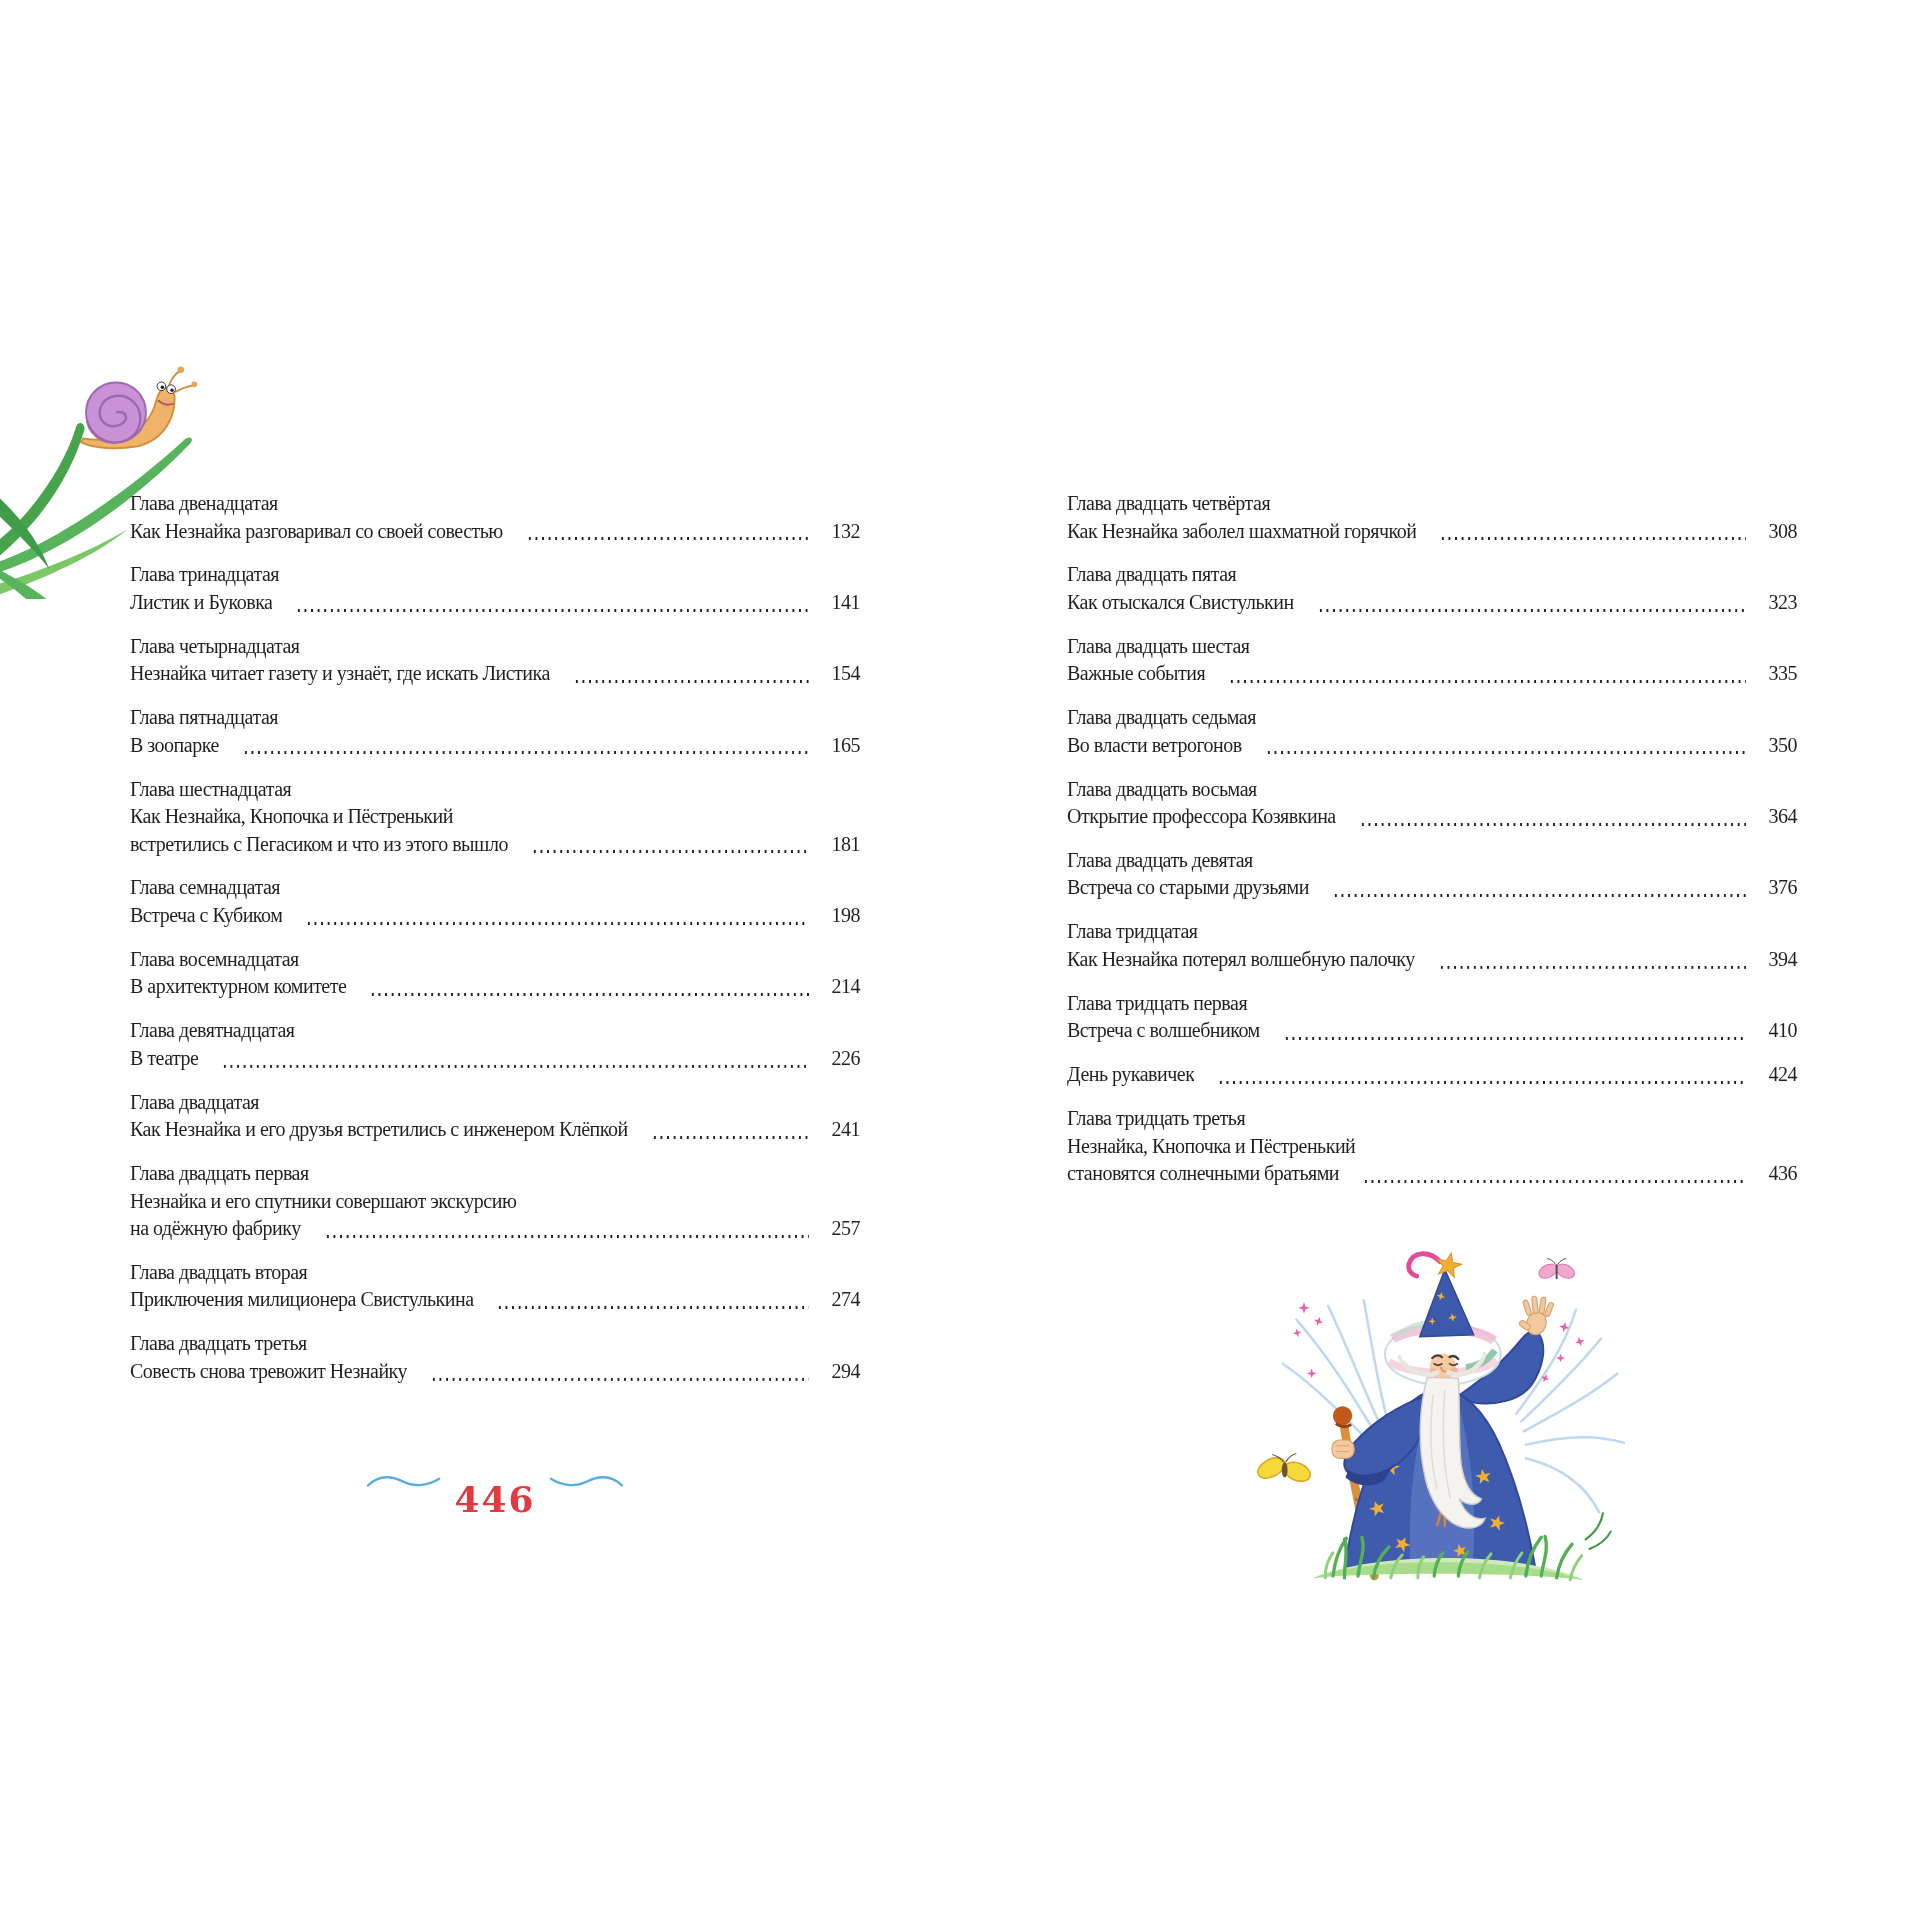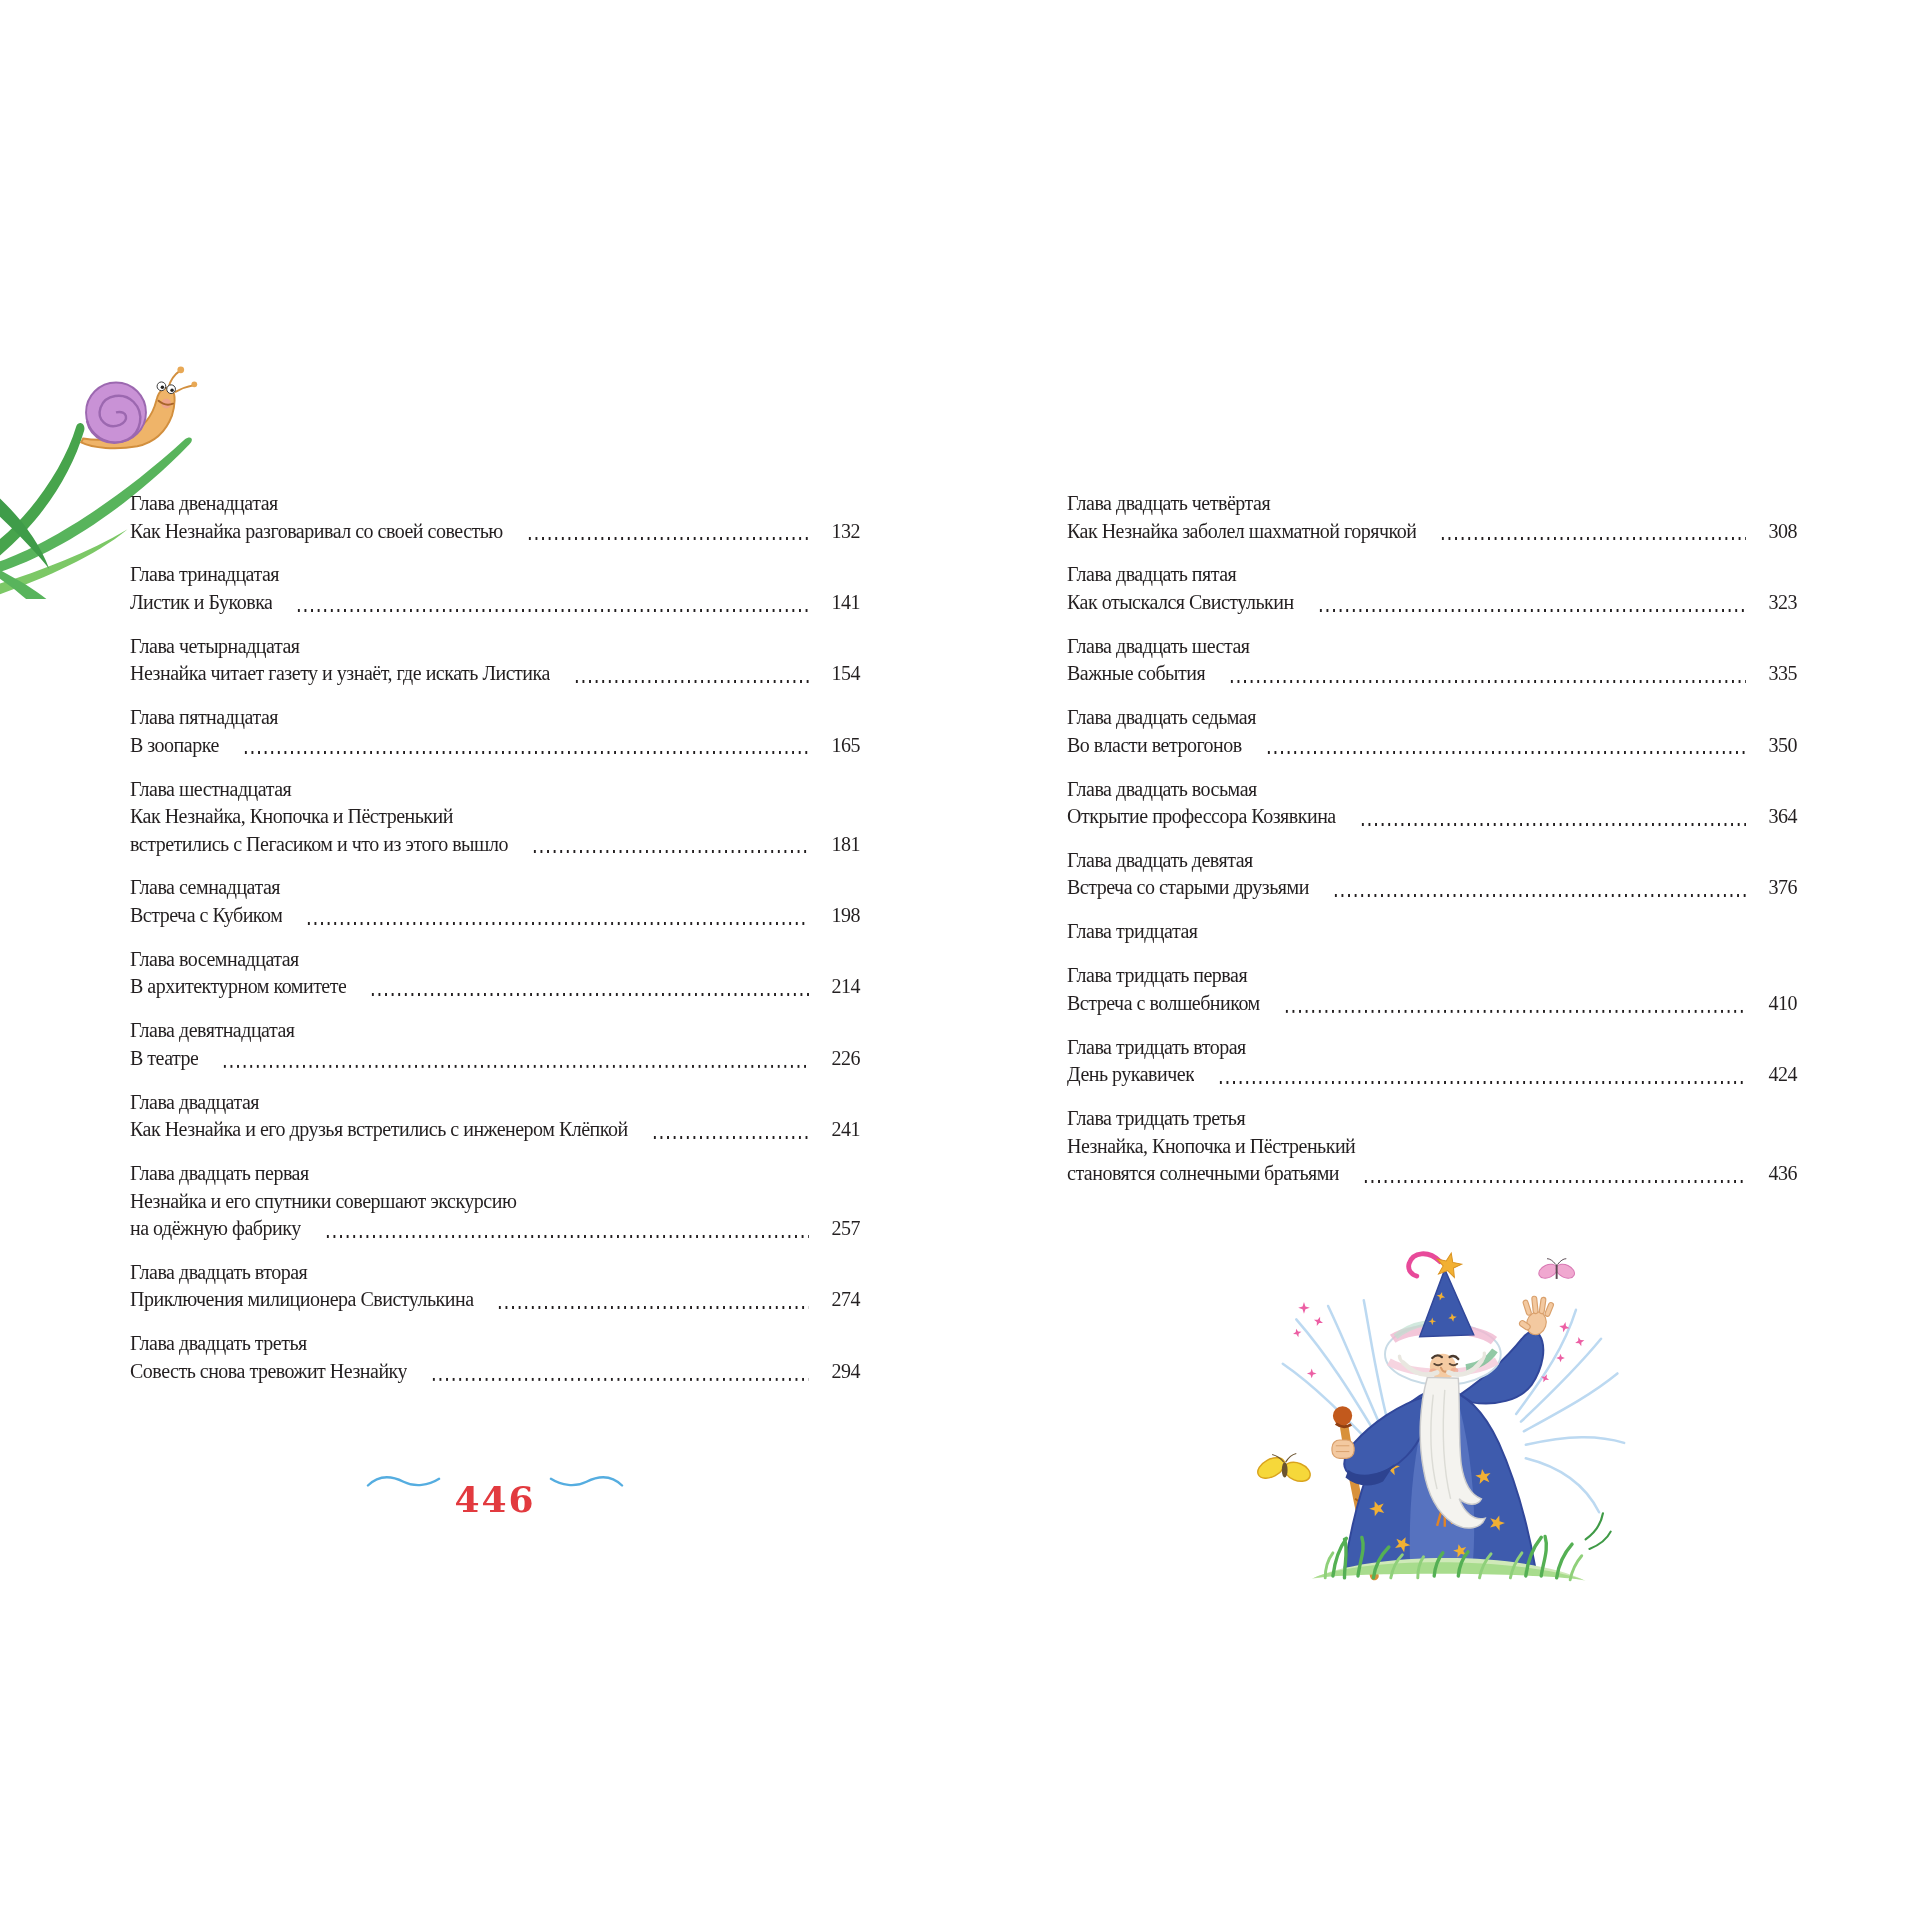--- a/index.html
+++ b/index.html
@@ -193,31 +193,35 @@
       <div class="entry">
         <div class="ln">Глава двадцать девятая</div>
         <div class="ln row">
           <span class="txt">Встреча со старыми друзьями</span>
           <span class="dots"></span>
           <span class="pg">376</span>
         </div>
       </div>
       <div class="entry">
         <div class="ln">Глава тридцатая</div>
+        <div class="ln row">
+          <span class="txt">Как Незнайка потерял волшебную палочку</span>
+          <span class="dots"></span>
+          <span class="pg">394</span>
+        </div>
       </div>
       <div class="entry">
         <div class="ln">Глава тридцать первая</div>
         <div class="ln row">
           <span class="txt">Встреча с волшебником</span>
           <span class="dots"></span>
           <span class="pg">410</span>
         </div>
       </div>
       <div class="entry">
-        <div class="ln">Глава тридцать вторая</div>
         <div class="ln row">
           <span class="txt">День рукавичек</span>
           <span class="dots"></span>
           <span class="pg">424</span>
         </div>
       </div>
       <div class="entry">
         <div class="ln">Глава тридцать третья</div>
         <div class="ln">Незнайка, Кнопочка и Пёстренький</div>
         <div class="ln row">

